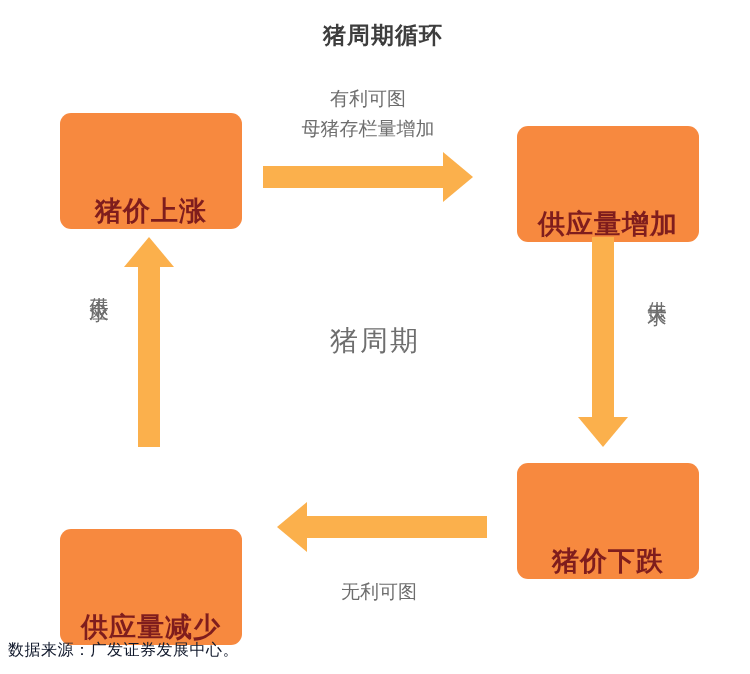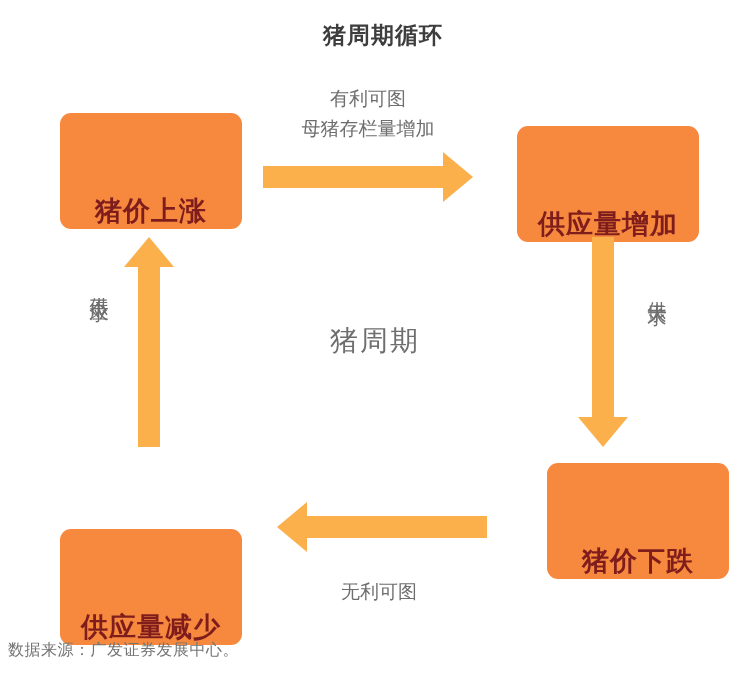--- a/index.html
+++ b/index.html
@@ -43,21 +43,21 @@
     align-items: flex-end;
     justify-content: center;
     color: #7f1d1d;
     font-size: 27px;
     font-weight: bold;
     letter-spacing: 1px;
   }
   .node-tl { left: 60px;  top: 113px; }
   .node-tr { left: 517px; top: 126px; }
   .node-bl { left: 60px;  top: 485px; margin-top: 44px; }
-  .node-br { left: 547px; top: 463px; font-family: Liberation Mono, monospace; }
+  .node-br { left: 517px; top: 463px; font-family: Liberation Mono, monospace; }
 
   
   .arrow { position: absolute; }
 
   
   .arrow-h .shaft {
     position: absolute;
     height: 22px;
     background: #fbb04c;
     top: 50%;
@@ -140,21 +140,21 @@
     font-size: 28px;
     letter-spacing: 2px;
   }
 
   
   .footer {
     position: absolute;
     left: 8px;
     top: 640px;
     font-size: 16px;
-    color: #737373;
+    color: #0f172a;
     letter-spacing: 0.5px;
   }
 </style>
 </head>
 <body>
 
 <div id="canvas">
 
   <div class="title">猪周期循环</div>
 

